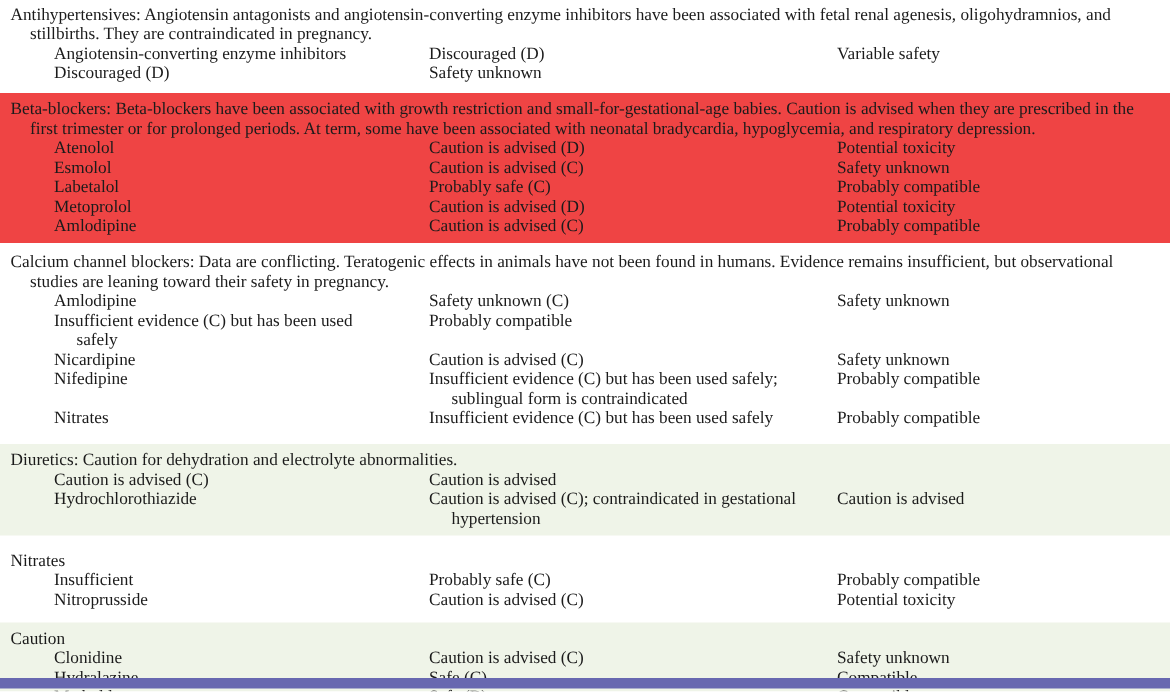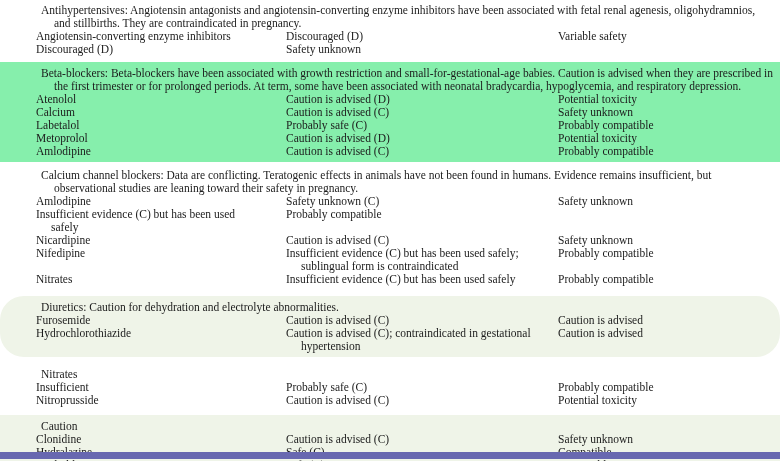--- a/index.html
+++ b/index.html
@@ -21,41 +21,40 @@
   .section {
     padding: 3px 6px 2px 7px;
   }
   .section.shaded {
     padding-top: 5px;
     padding-bottom: 4px;
   }
   .section-header {
     text-indent: -13px;
     padding-left: 13px;
-    margin-left: 34px;
   }
   .row {
     display: grid;
     grid-template-columns: 250px 272px 1fr;
     padding-left: 13px;
     align-items: start;
   }
   .cell {
     padding-right: 6px;
     margin-left: 16px;
   }
   .cell.preg, .cell.lact {
     text-indent: -15px;
     padding-left: 15px;
   }
   
   .section[data-idx="0"] { margin-bottom: 4px; padding-top: 4px; }
   .section[data-idx="1"] { margin-bottom: 4px; }
   .section[data-idx="2"] { margin-bottom: 8px; }
-  .section[data-idx="3"] { margin-bottom: 8px; border-radius: 24px; }
+  .section[data-idx="3"] { margin-bottom: 8px; }
   .section[data-idx="4"] { margin-bottom: 6px; }
   .section[data-idx="5"] { margin-bottom: 0; }
   #footer-bar {
     position: absolute;
     left: 0;
     bottom: 2px;
     width: 780px;
     height: 7px;
   }
 </style>
@@ -72,31 +71,31 @@
     <div class="cell preg">Discouraged (D)</div>
     <div class="cell lact">Variable safety</div>
   </div>
 
   <div class="row">
     <div class="cell preg">Discouraged (D)</div>
     <div class="cell lact">Safety unknown</div>
   </div>
 </div>
   </section>
-      <section class="section shaded" data-idx="1" style="background: #86efac;">
+      <section class="section shaded" data-idx="1" style="background: #ef4444;">
     <div class="section-header">Beta-blockers: Beta-blockers have been associated with growth restriction and small-for-gestational-age babies. Caution is advised when they are prescribed in the first trimester or for prolonged periods. At term, some have been associated with neonatal bradycardia, hypoglycemia, and respiratory depression.</div>
     <div class="rows">
   <div class="row">
     <div class="cell drug">Atenolol</div>
     <div class="cell preg">Caution is advised (D)</div>
     <div class="cell lact">Potential toxicity</div>
   </div>
 
   <div class="row">
-    <div class="cell drug">Calcium</div>
+    <div class="cell drug">Esmolol</div>
     <div class="cell preg">Caution is advised (C)</div>
     <div class="cell lact">Safety unknown</div>
   </div>
 
   <div class="row">
     <div class="cell drug">Labetalol</div>
     <div class="cell preg">Probably safe (C)</div>
     <div class="cell lact">Probably compatible</div>
   </div>
 
@@ -143,21 +142,20 @@
     <div class="cell drug">Nitrates</div>
     <div class="cell preg">Insufficient evidence (C) but has been used safely</div>
     <div class="cell lact">Probably compatible</div>
   </div>
 </div>
   </section>
       <section class="section shaded" data-idx="3" style="background: rgb(239, 244, 232);">
     <div class="section-header">Diuretics: Caution for dehydration and electrolyte abnormalities.</div>
     <div class="rows">
   <div class="row">
-    <div class="cell drug">Furosemide</div>
     <div class="cell preg">Caution is advised (C)</div>
     <div class="cell lact">Caution is advised</div>
   </div>
 
   <div class="row">
     <div class="cell drug">Hydrochlorothiazide</div>
     <div class="cell preg">Caution is advised (C); contraindicated in gestational hypertension</div>
     <div class="cell lact">Caution is advised</div>
   </div>
 </div>

